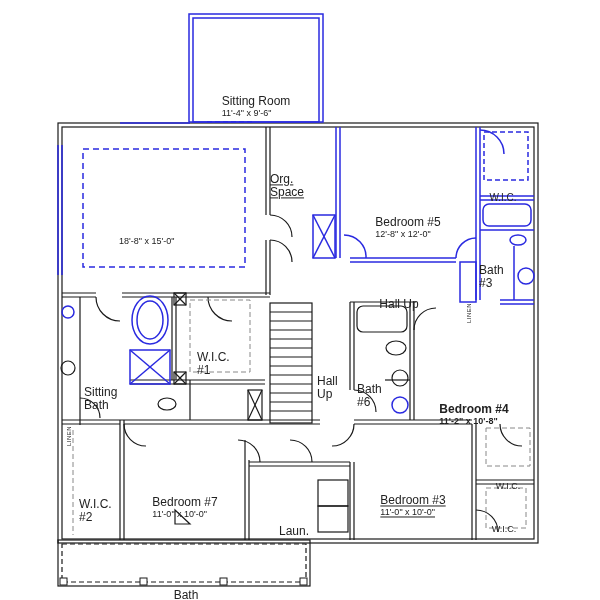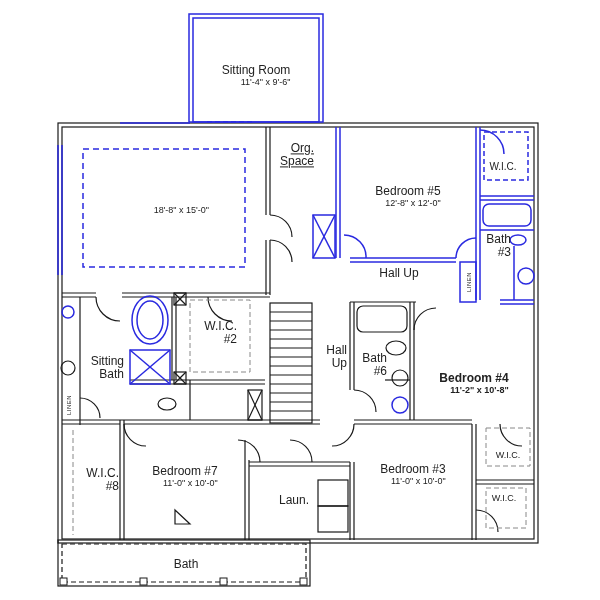--- a/index.html
+++ b/index.html
@@ -1,18 +1,18 @@
 <!DOCTYPE html>
 <html><head>
 <meta charset="utf-8">
 <style>
   html, body { margin:0; padding:0; background:#ffffff; }
   body { width:600px; height:600px; overflow:hidden; position:relative; font-family:"Liberation Sans", sans-serif; }
   svg { position:absolute; left:0; top:0; }
-  .lbl { position:absolute; text-align:right; color:#222; line-height:1.05; transform:translate(-50%,-50%); white-space:nowrap; }
+  .lbl { position:absolute; text-align:left; color:#222; line-height:1.05; transform:translate(-50%,-50%); white-space:nowrap;margin-top:31px; }
   .name { font-size:12px; display:block; }
   .dim { font-size:9px; display:block; margin-top:1px; }
   .small { font-size:10px; }
   .tiny { font-size:6px; letter-spacing:0.5px; }
   .vert { writing-mode:vertical-rl; transform:translate(-50%,-50%) rotate(180deg); }
 </style>
 </head>
 <body>
 
 <svg width="600" height="600" viewBox="0 0 600 600">
@@ -194,47 +194,47 @@
   <span class="name small">W.I.C.</span>
 </div>
 <div class="lbl" style="left:495px;top:246px;width:32px;white-space:normal;">
   <span class="name">Bath #3</span>
 </div>
 <div class="lbl" style="left:399px;top:273px;">
   <span class="name">Hall Up</span>
 </div>
 <div class="lbl vert tiny" style="left:469px;top:282px;">LINEN</div>
 <div class="lbl" style="left:217px;top:333px;width:40px;white-space:normal;">
-  <span class="name">W.I.C. #2</span>
+  <span class="name">W.I.C. #1</span>
 </div>
 <div class="lbl" style="left:104px;top:368px;width:40px;white-space:normal;">
   <span class="name">Sitting Bath</span>
 </div>
 <div class="lbl vert tiny" style="left:69px;top:405px;">LINEN</div>
 <div class="lbl" style="left:332px;top:357px;width:30px;white-space:normal;">
   <span class="name">Hall Up</span>
 </div>
 <div class="lbl" style="left:372px;top:365px;width:30px;white-space:normal;">
   <span class="name">Bath #6</span>
 </div>
 <div class="lbl" style="left:474px;top:384px;font-weight:bold;">
   <span class="name">Bedroom #4</span>
   <span class="dim">11'-2" x 10'-8"</span>
 </div>
 <div class="lbl" style="left:99px;top:480px;width:40px;white-space:normal;">
-  <span class="name">W.I.C. #8</span>
+  <span class="name">W.I.C. #2</span>
 </div>
 <div class="lbl" style="left:185px;top:477px;">
   <span class="name">Bedroom #7</span>
   <span class="dim">11'-0" x 10'-0"</span>
 </div>
 <div class="lbl" style="left:294px;top:500px;">
   <span class="name">Laun.</span>
 </div>
-<div class="lbl" style="left:413px;top:475px;">
+<div class="lbl" style="left:413px;top:475px;text-decoration:underline;">
   <span class="name">Bedroom #3</span>
   <span class="dim">11'-0" x 10'-0"</span>
 </div>
 <div class="lbl" style="left:508px;top:456px;">
   <span class="name" style="font-size:9px;">W.I.C.</span>
 </div>
 <div class="lbl" style="left:504px;top:499px;">
   <span class="name" style="font-size:9px;">W.I.C.</span>
 </div>
 <div class="lbl" style="left:186px;top:564px;">

